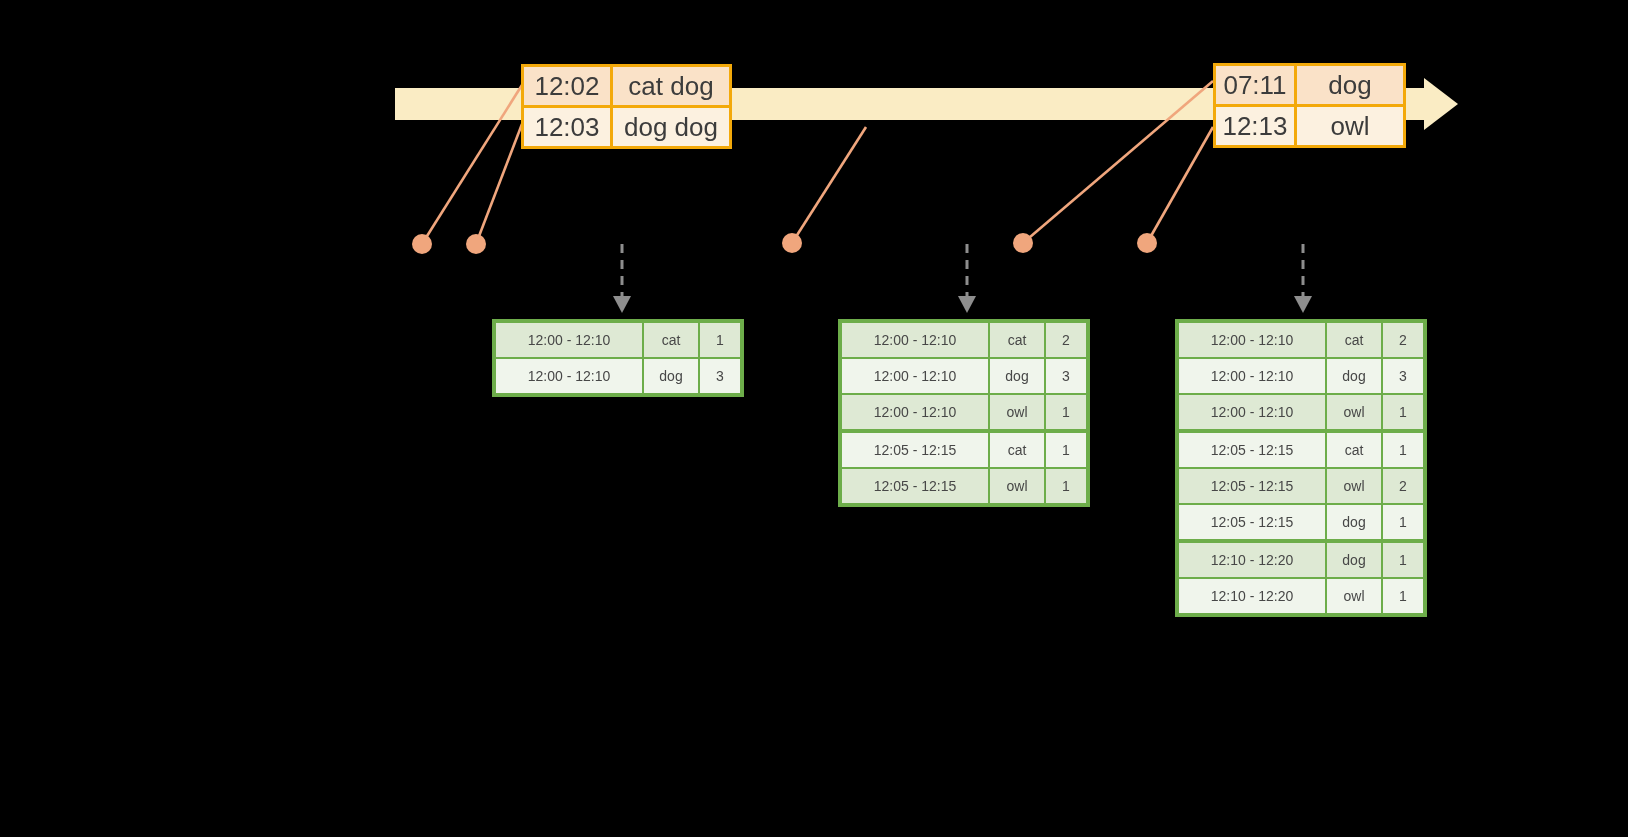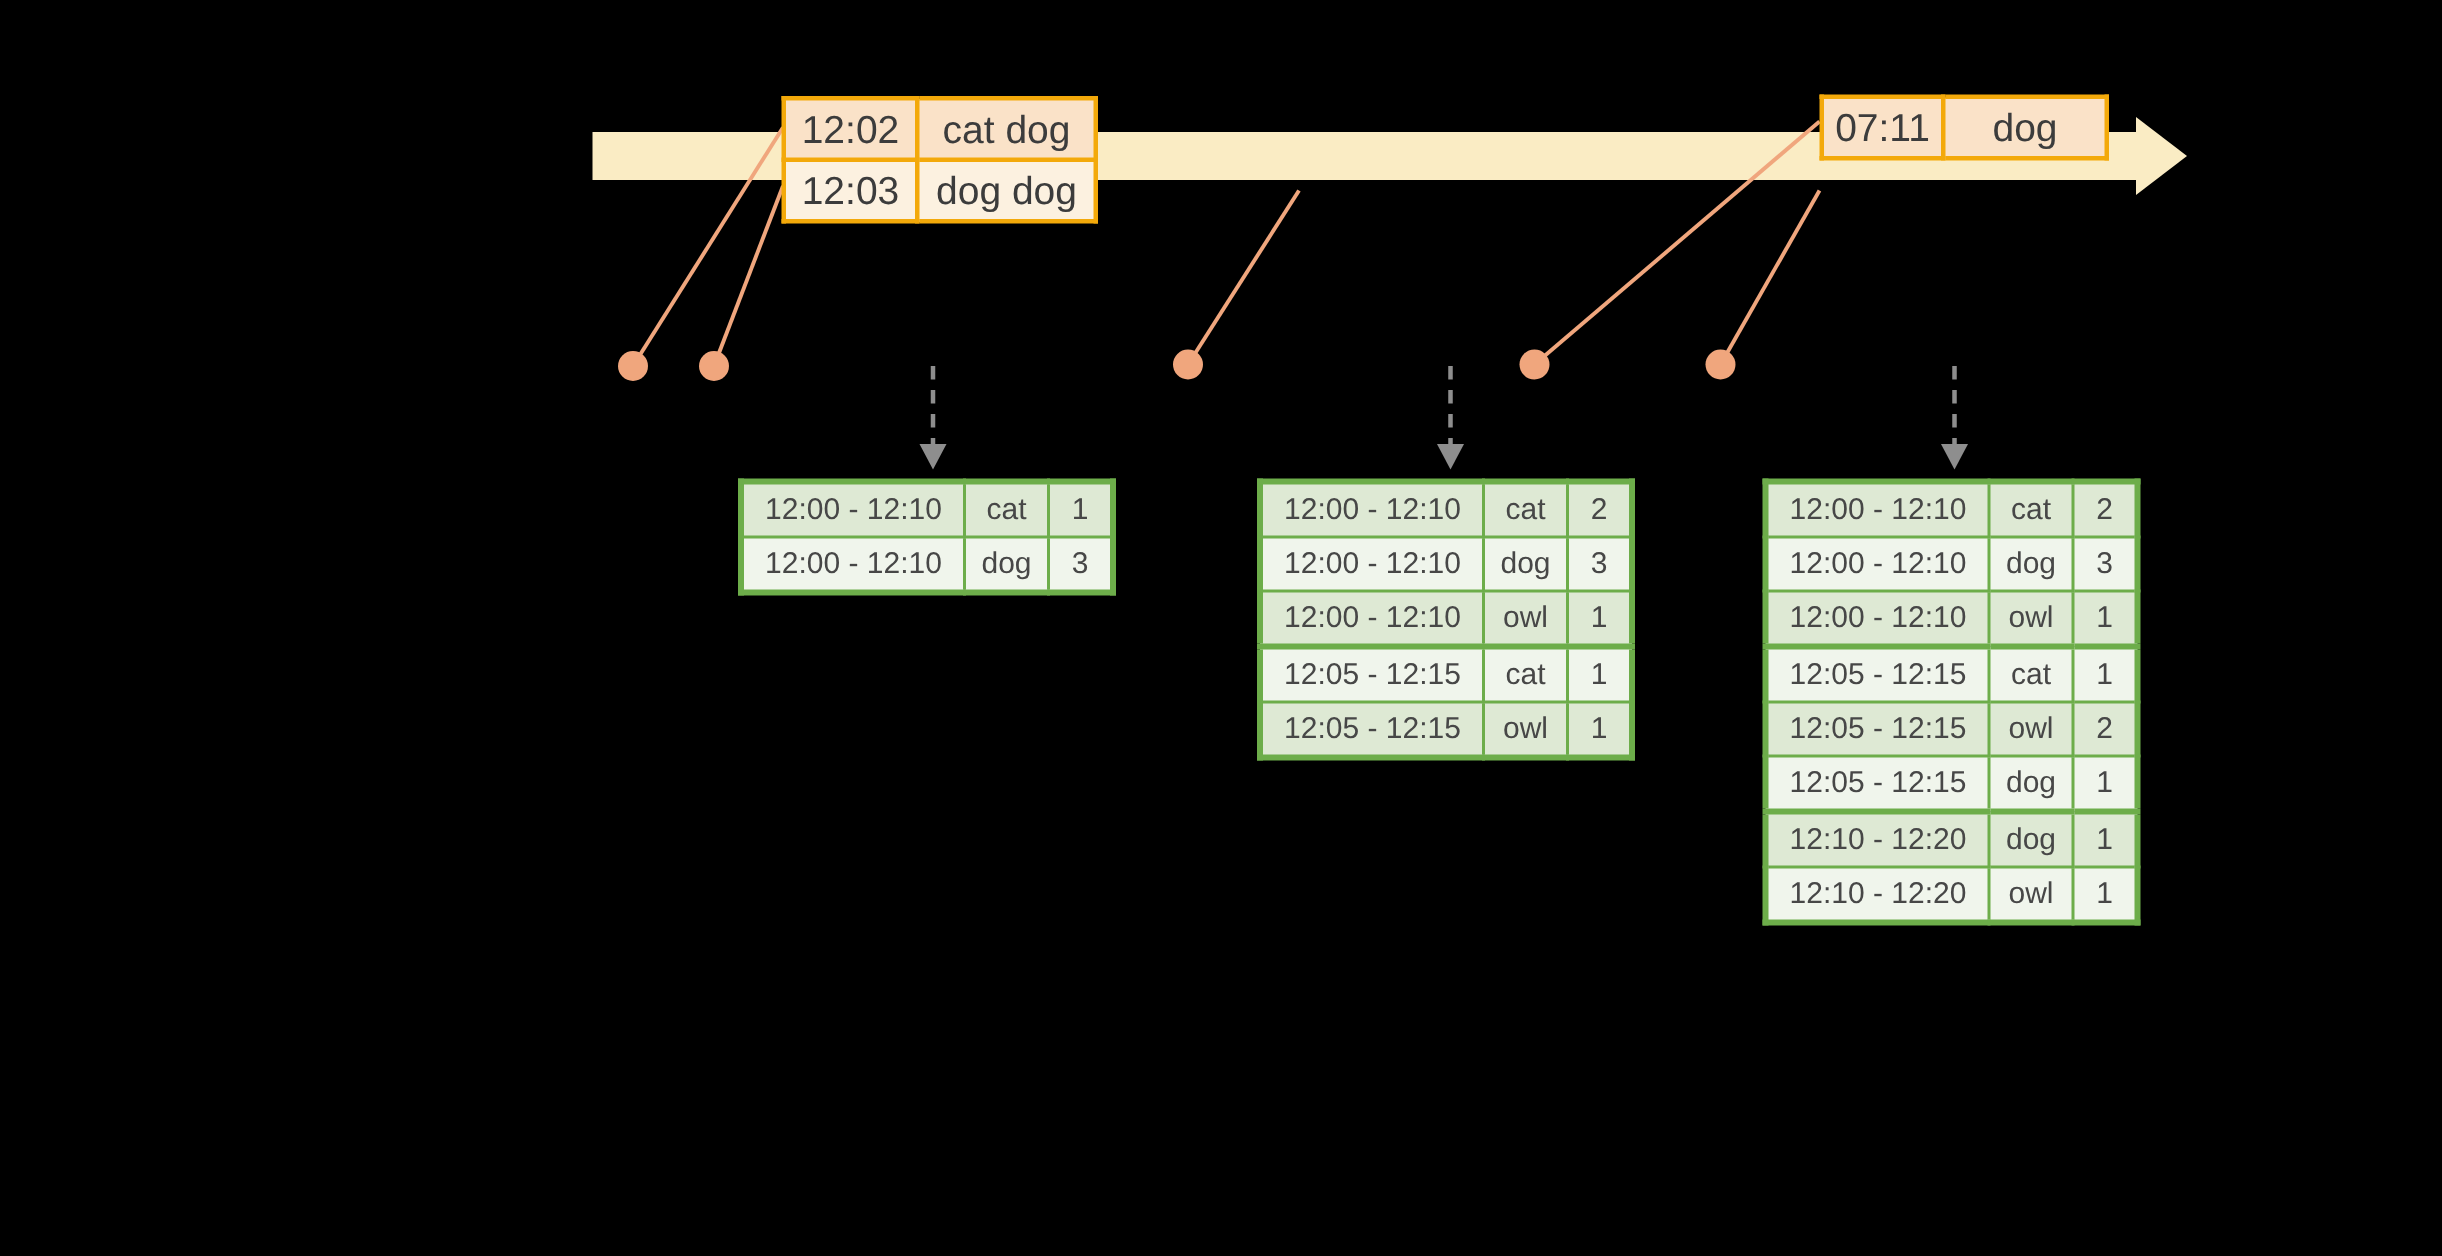--- a/index.html
+++ b/index.html
@@ -25,21 +25,21 @@
   .event-table td{border:3px solid var(--event-border,#F3A90A);
     text-align:center;vertical-align:middle;font-size:26px;color:var(--text,#3C3C3C);
     height:38px;padding:0 4px;white-space:nowrap;}
   #et0{left:521px;top:64px}  #et0 .time{width:78px}  #et0 .words{width:108px}
   #et1{left:866px;top:85px}  #et1 .time{width:80px}  #et1 .words{width:110px}
   #et2{left:1213px;top:63px} #et2 .time{width:70px}  #et2 .words{width:98px}
   tr.peach-dark td{background:var(--event-row-fill-a,#FAE2C8);}
   tr.peach-light td{background:var(--event-row-fill-b,#FCF1E0);margin-left:15px;}
   .result-table{border:4px solid var(--result-border,#6DAD4A);}
   .result-table td{border:2px solid var(--result-border,#6DAD4A);
-    text-align:center;vertical-align:middle;font-size:20px;color:var(--result-text,#474747);
+    text-align:center;vertical-align:middle;font-size:14px;color:var(--result-text,#474747);
     height:34px;padding:0;white-space:nowrap;}
   .result-table .win{width:146px}
   .result-table .word{width:54px}
   .result-table .count{width:40px}
   tr.green-dark td{background:var(--result-row-fill-dark,#DEE9D4);}
   tr.green-light td{background:var(--result-row-fill-light,#F0F5EC);}
   tr.group-break td{border-top:4px solid var(--result-border,#6DAD4A);}
   #rt0{left:492px;top:319px}
   #rt1{left:838px;top:319px}
   #rt2{left:1175px;top:319px}
@@ -84,20 +84,24 @@
           <td class="time">12:03</td>
           <td class="words">dog dog</td>
         </tr>
       </tbody>
     </table>
   <table class="event-table" id="et2">
       <tbody>
         <tr class="peach-dark">
           <td class="time">07:11</td>
           <td class="words">dog</td>
+        </tr>
+        <tr class="peach-light">
+          <td class="time">12:13</td>
+          <td class="words">owl</td>
         </tr>
       </tbody>
     </table>
 
   <table class="result-table" id="rt0">
       <tbody>
         <tr class="green-dark">
           <td class="win">12:00 - 12:10</td>
           <td class="word">cat</td>
           <td class="count">1</td>

